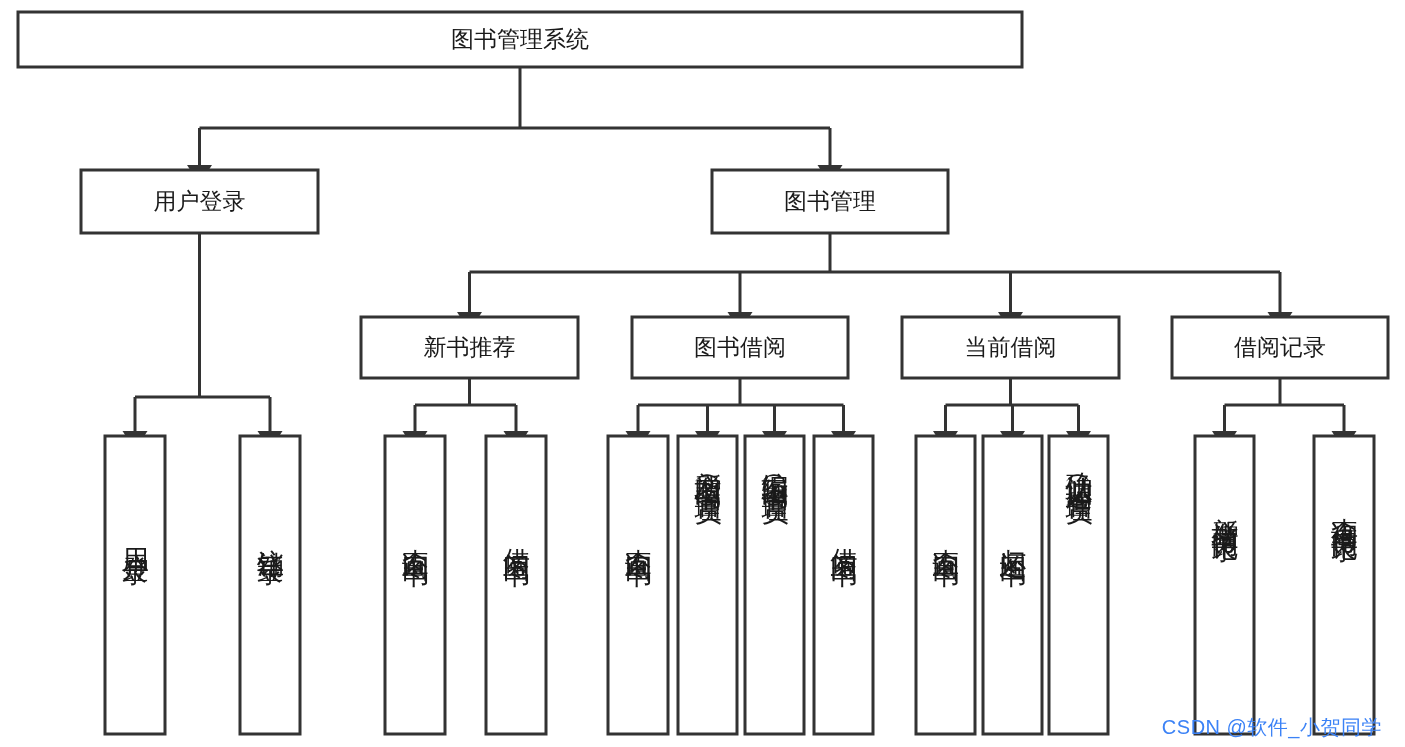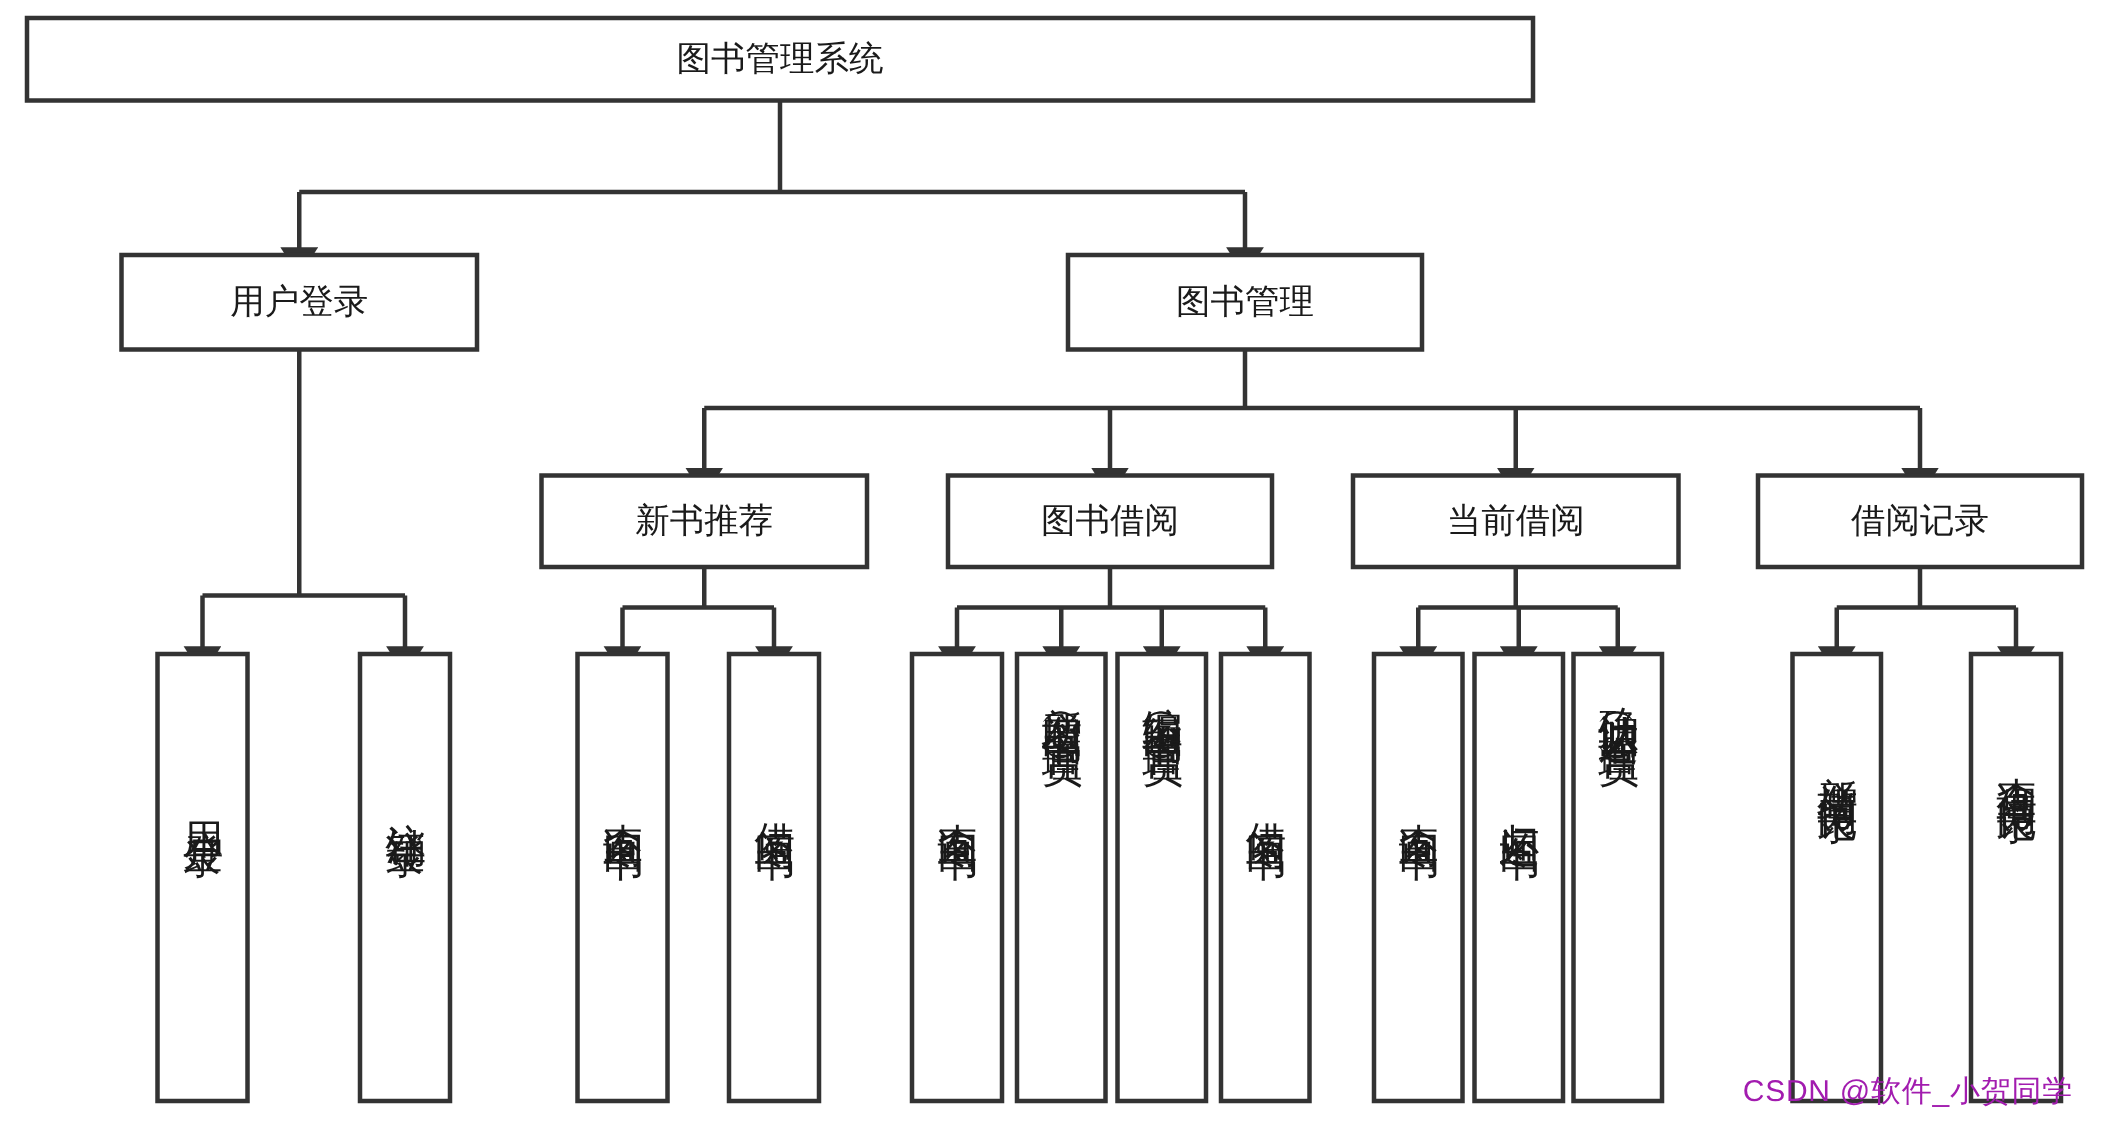--- a/index.html
+++ b/index.html
@@ -61,21 +61,21 @@
     letter-spacing: 4px;
     white-space: nowrap;
     text-align: start;
   }
   .watermark {
     position: absolute;
     right: 10px;
     bottom: 6px;
     font-family: "Liberation Sans", "DejaVu Sans", sans-serif;
     font-size: 20px;
-    color: #a21caf;
+    color: #3b82f6;
     letter-spacing: 0.5px;
     white-space: nowrap;
     user-select: none;
   }
 </style>
 </head>
 <body>
 
 <div id="diagram-root">
   <svg id="flow" viewBox="0 0 1405 747">

